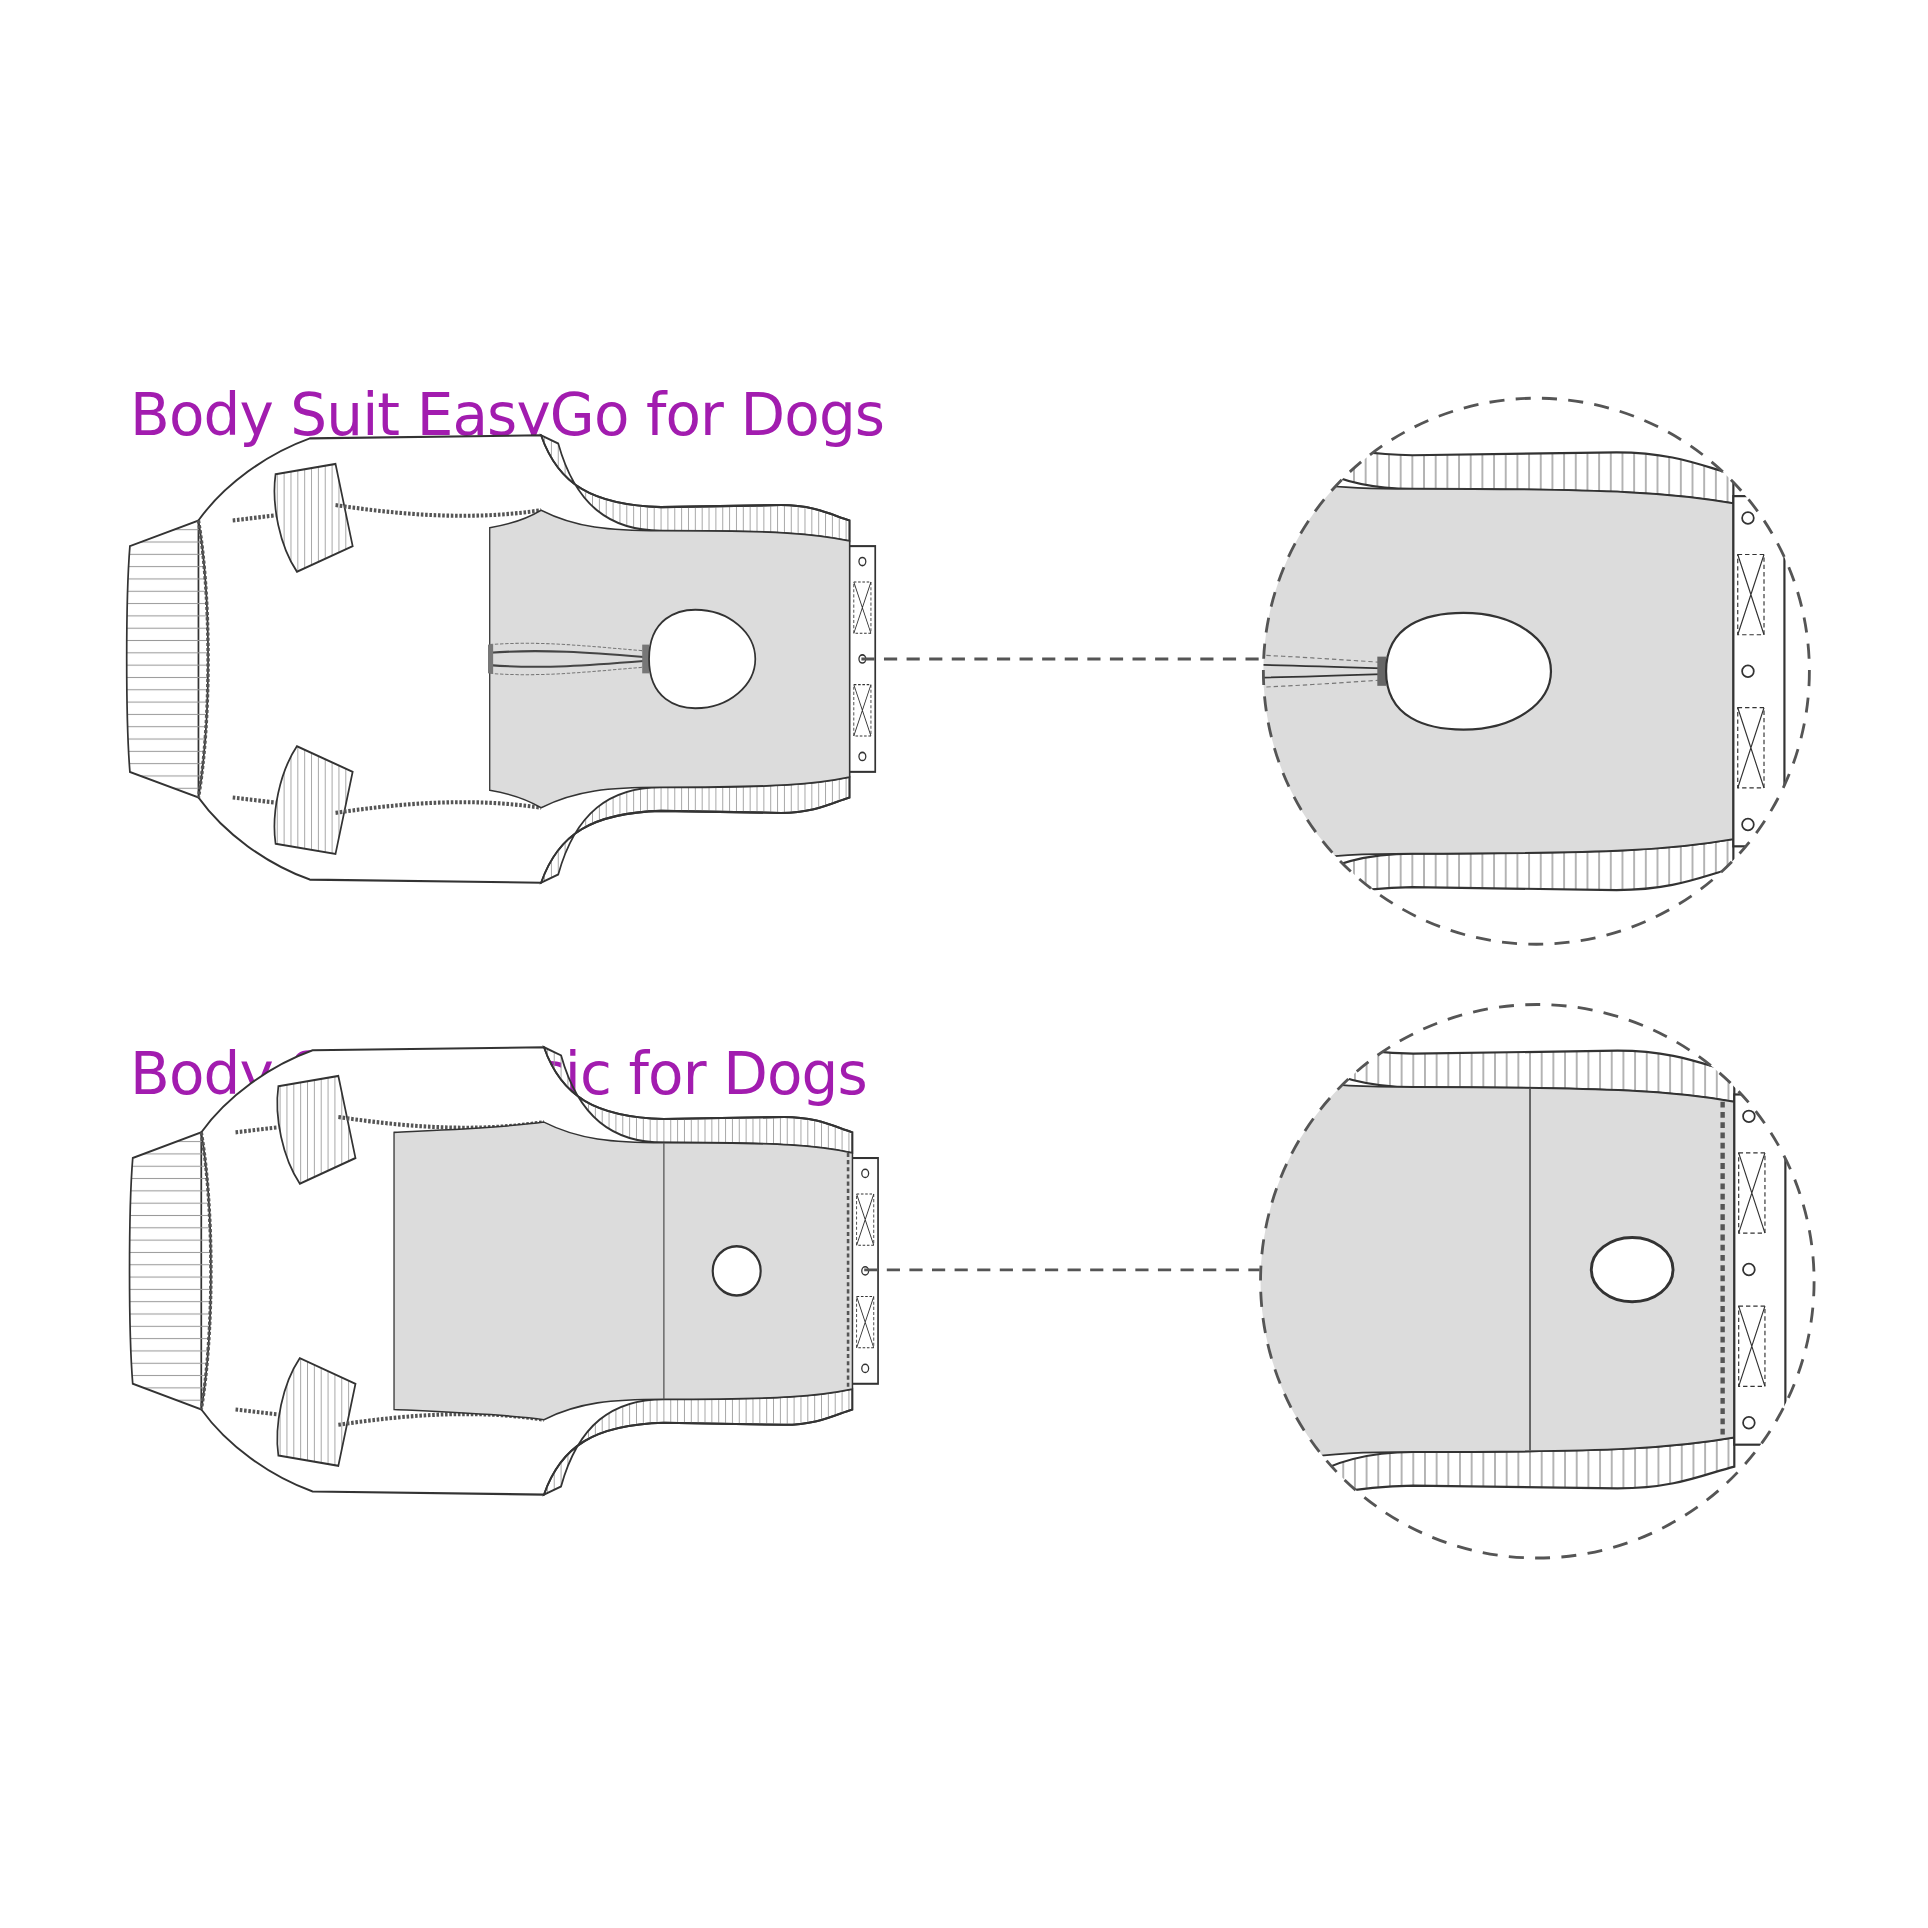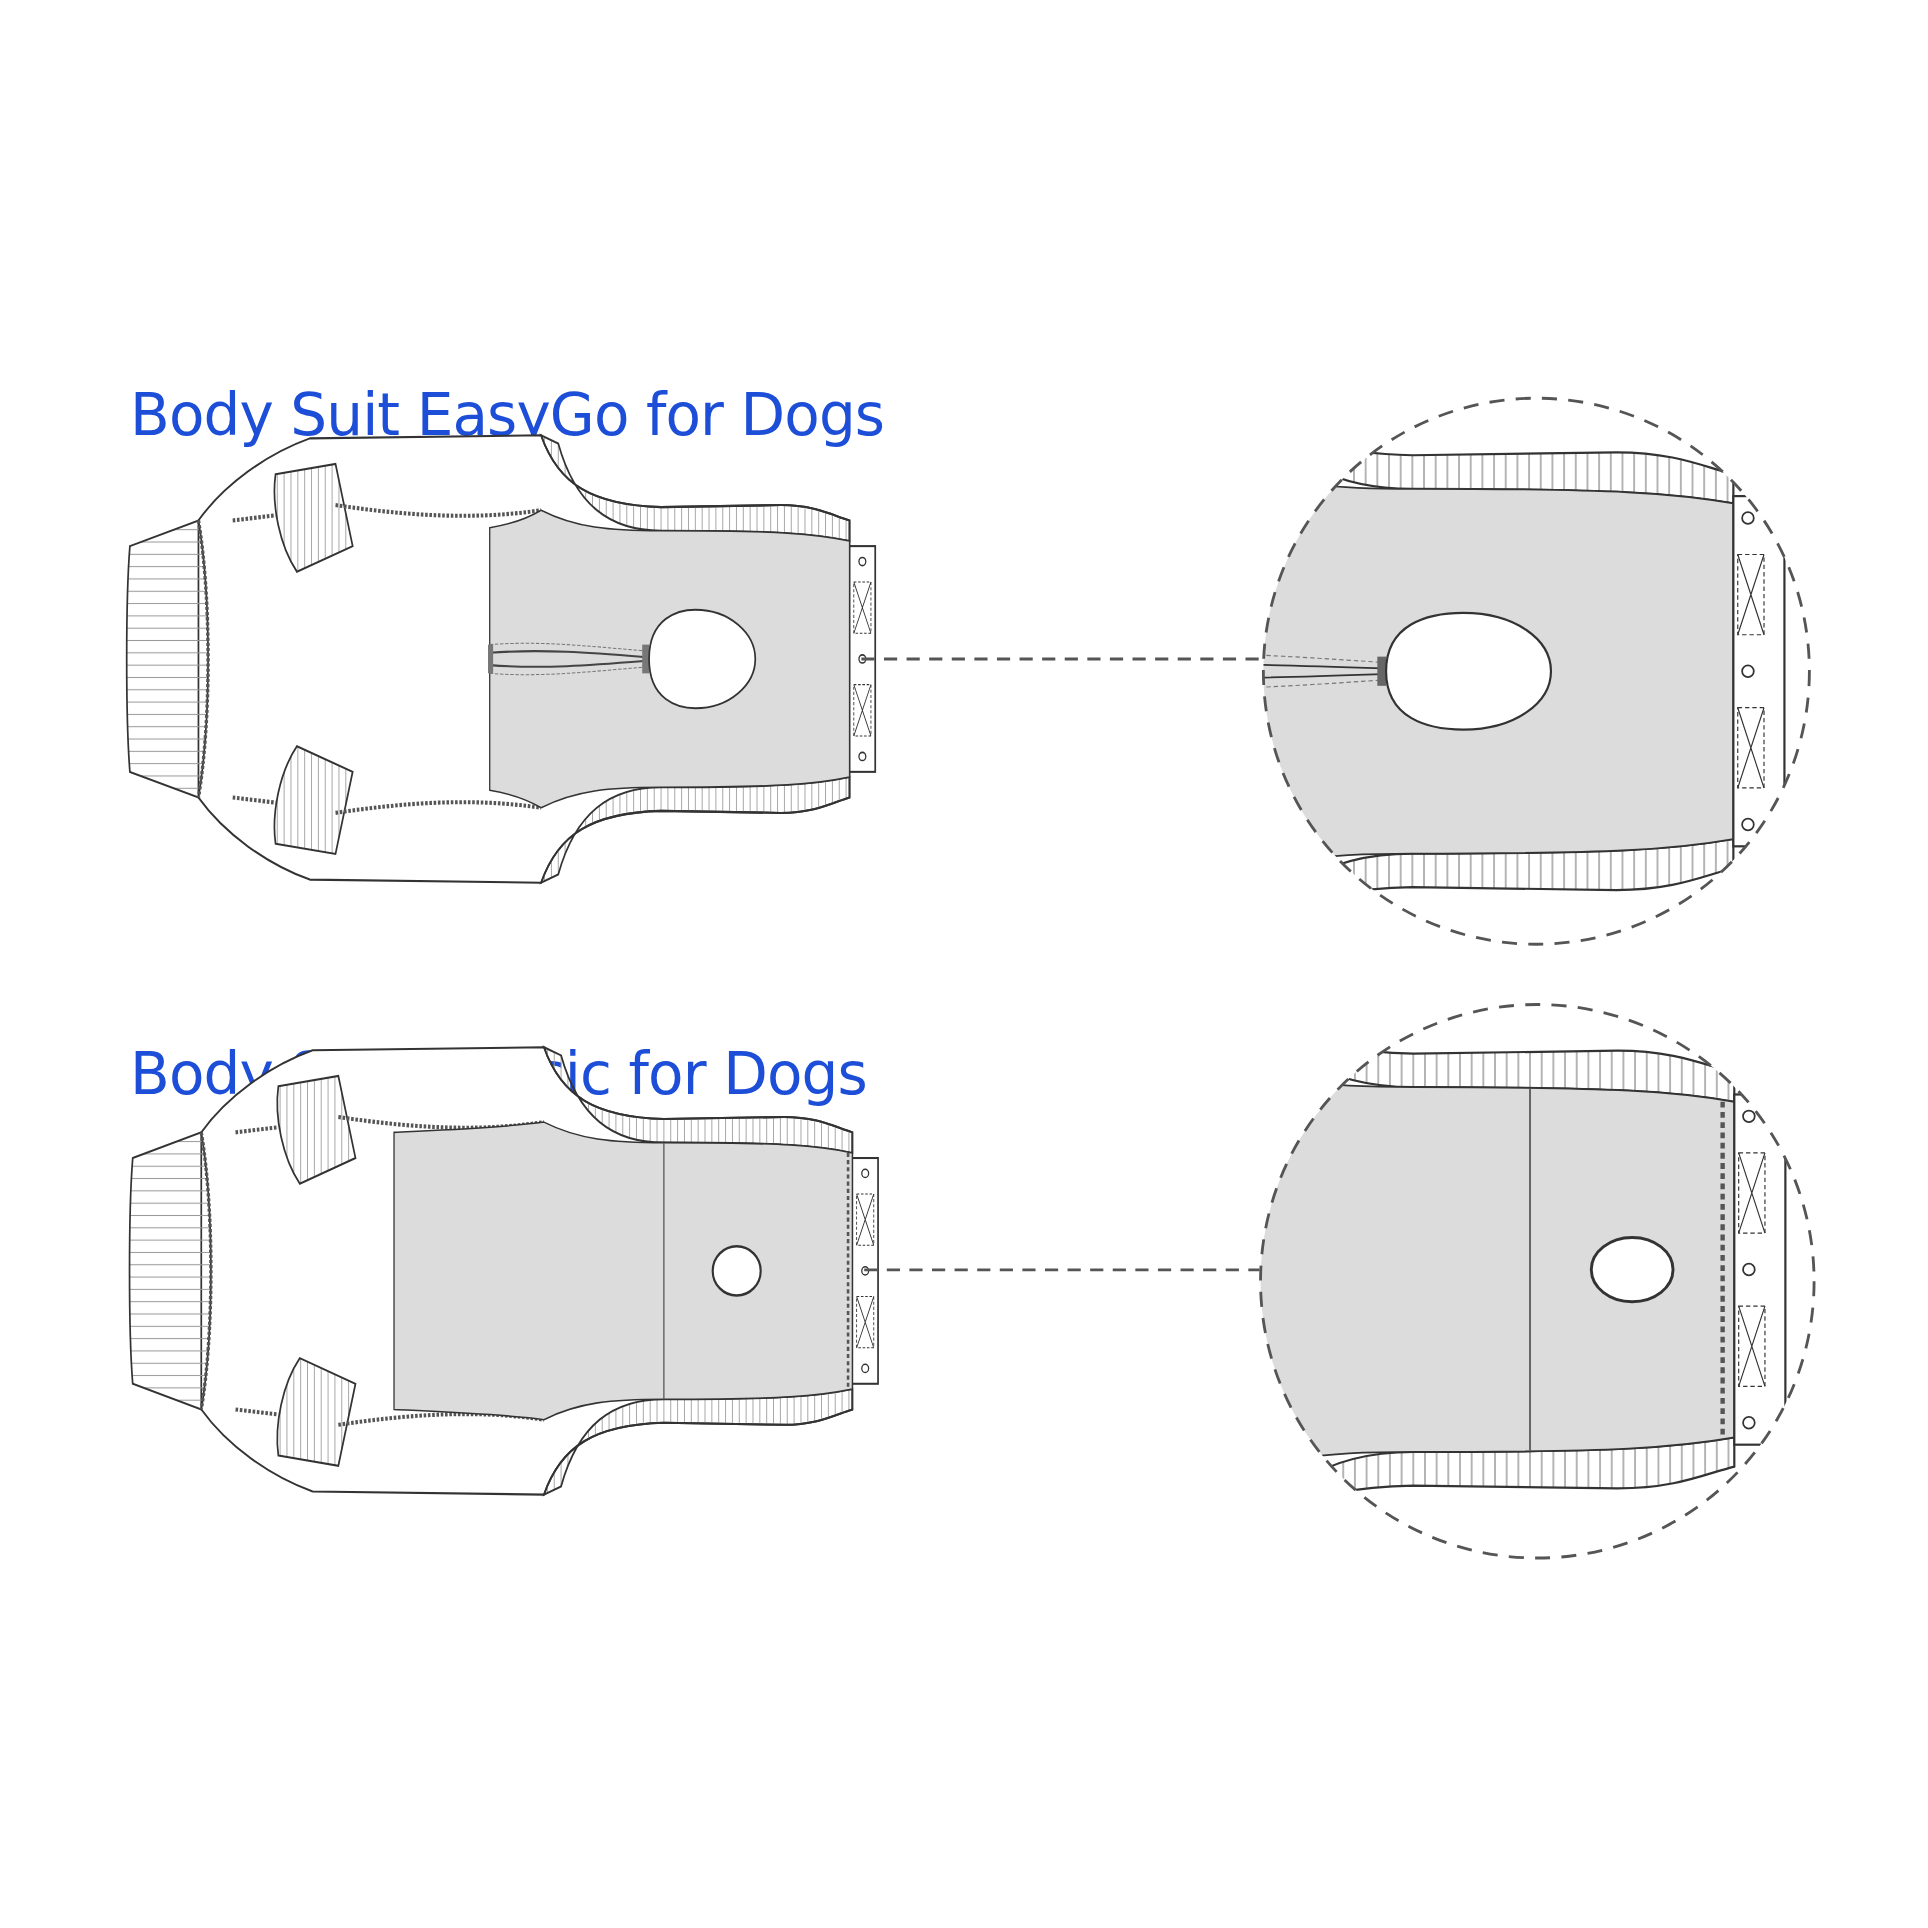--- a/index.html
+++ b/index.html
@@ -1,17 +1,17 @@
 <!DOCTYPE html>
 <html style="font-size:15px"><head>
 <meta charset="utf-8">
 <style>
   html, body { margin: 0; padding: 0; background: #ffffff; }
   body { width: 1928px; height: 1928px; position: relative; overflow: hidden; font-family: "DejaVu Sans", sans-serif; }
-  .title { position: absolute; left: 130px; font-size: 58px; color: #1d4ed8; letter-spacing: -0.9px; white-space: nowrap; font-family: "DejaVu Sans", sans-serif; }
+  .title { position: absolute; left: 130px; font-size: 58px; color: #a21caf; letter-spacing: -0.9px; white-space: nowrap; font-family: "DejaVu Sans", sans-serif; }
   svg.canvas { position: absolute; left: 0; top: 0; }
 </style>
 </head>
 <body>
 
 <div class="title" style="top:381px;">Body Suit EasyGo for Dogs</div>
 <div class="title" style="top:1040px;">Body Suit Classic for Dogs</div>
 
 <svg class="canvas" width="1928" height="1928" viewBox="0 0 2048 2048" xmlns="http://www.w3.org/2000/svg">
   <defs>

